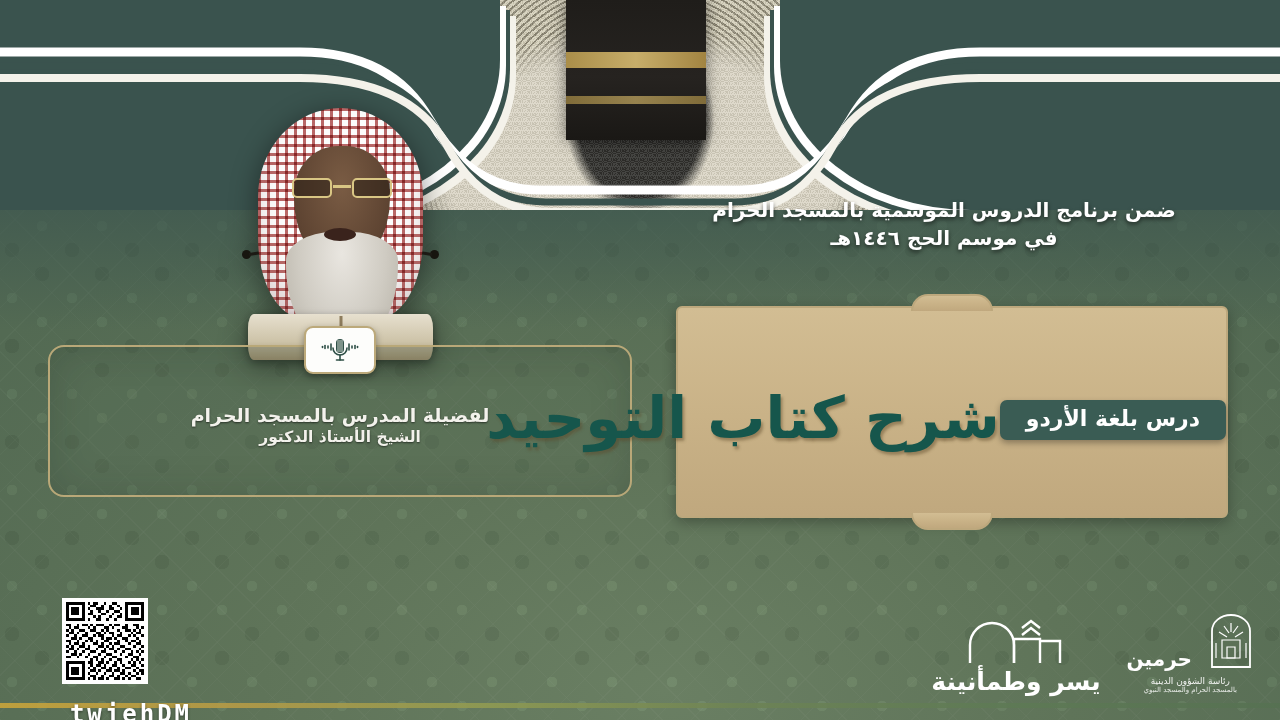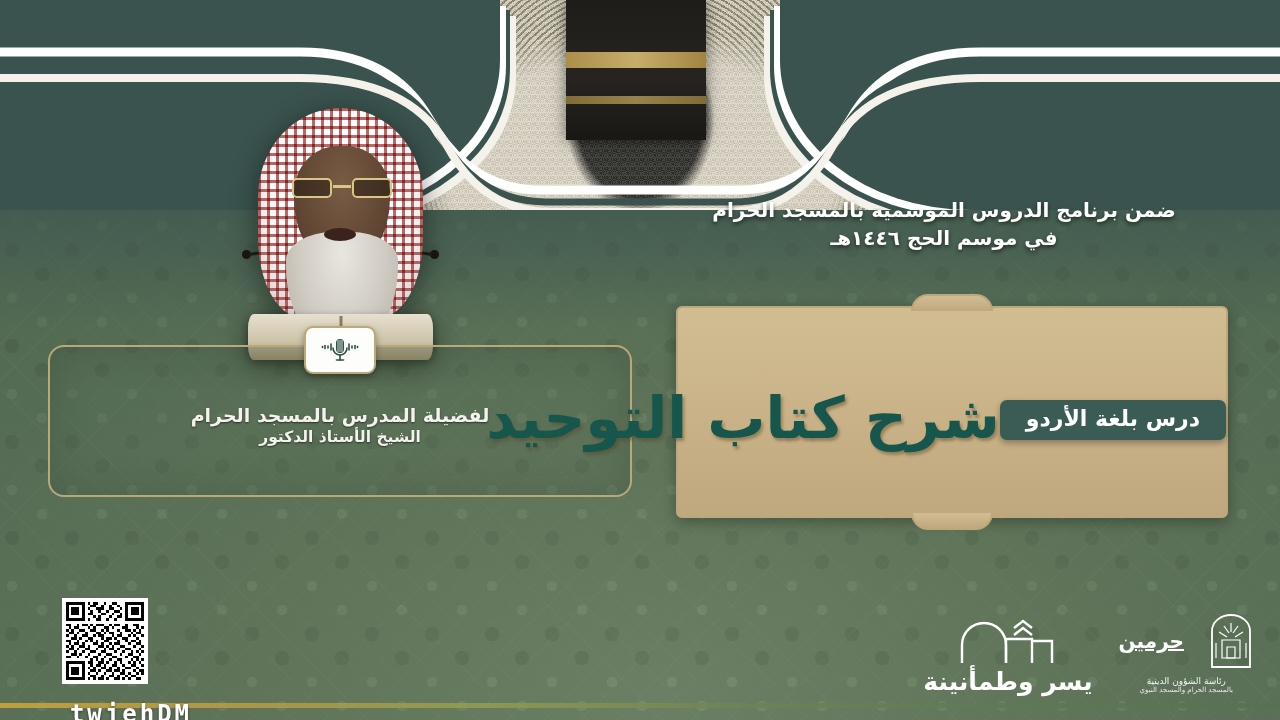--- a/index.html
+++ b/index.html
@@ -647,21 +647,21 @@
         <path d="M8 46V28a22 22 0 0 1 44 0v18"></path>
         <path d="M52 46V22h26v24"></path>
         <path d="M60 18l9-7 9 7"></path>
         <path d="M60 11l9-7 9 7"></path>
         <path d="M78 24h20v22"></path>
       </svg>
       <div class="logoword">يسر وطمأنينة</div>
     </div>
 
     <div class="logo">
-      <div style="display:flex;align-items:center;gap:24px;text-decoration:underline;">
+      <div style="display:flex;align-items:flex-end;gap:16px;">
         <div class="logoword-sm">حرمين</div>
         <svg width="46" height="56" viewBox="0 0 46 56" fill="none" stroke="#fff" stroke-width="1.8">
           <path d="M4 54V18C4 9 12.5 2 23 2s19 7 19 16v36z"></path>
           <g stroke-width="1.2">
             <path d="M23 10v9"></path>
               <path d="M16 13l5 7"></path>
               <path d="M30 13l-5 7"></path>
             <path d="M11 19l8 5"></path>
               <path d="M35 19l-8 5"></path>
             <path d="M14 27h18v18H14z"></path>

